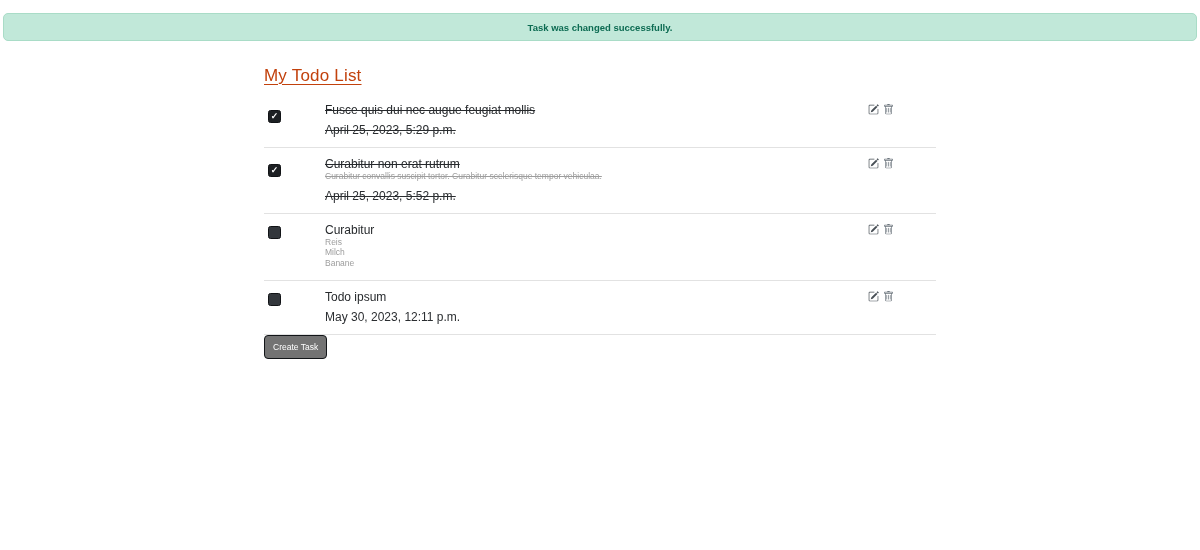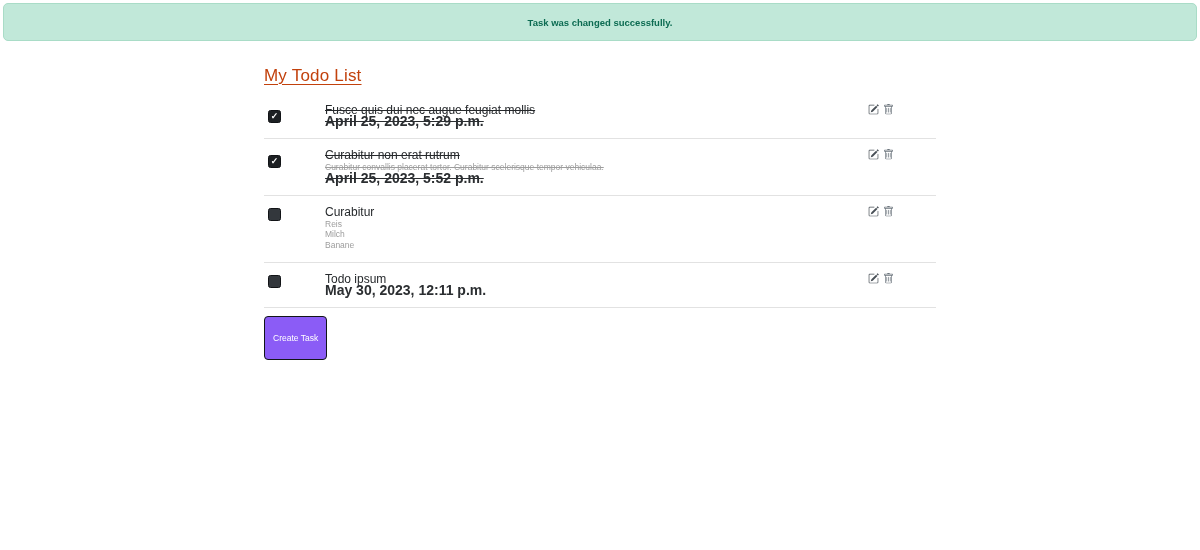--- a/index.html
+++ b/index.html
@@ -1,20 +1,20 @@
 <!DOCTYPE html>
 <html><head>
 <meta charset="utf-8">
 <style>
   * { box-sizing: border-box; margin: 0; padding: 0; }
   html, body { width: 1200px; min-height: 550px; background: #ffffff;
     font-family: "Liberation Sans", sans-serif; }
 
   
-  .banner { margin: 3px 3px 0 3px; height: 38px; background: #c1e8d9;
+  .banner { margin: 13px 3px 0 3px; height: 28px; background: #c1e8d9;
     border: 1px solid #a9dcc7; border-radius: 5px;
     display: flex; align-items: center; justify-content: center; }
   .banner-text { font-size: 9.5px; font-weight: bold; color: #0c6b52; }
 
   
   .container { margin: 25px 0 0 264px; width: 672px; }
   h1.page-title { font-size: 17px; font-weight: 500; color: #c2410c;
     text-decoration: underline; text-underline-offset: 3px; margin-bottom: 8px;
     letter-spacing: 0.2px; }
 
@@ -25,36 +25,36 @@
   .checkbox { display: inline-flex; width: 13px; height: 13px;
     background: #33373c; border: 1.5px solid #111316; border-radius: 2.5px;
     align-items: center; justify-content: center;
     color: #ffffff; font-size: 9px; line-height: 1; cursor: pointer;
     font-weight: bold; }
   .checkbox.checked { background: #1d2023; }
   .task-body { flex: 1 1 auto; padding-right: 76px; }
   .t-title { font-size: 12px; color: #26292c; line-height: 11px; }
   .t-desc { font-size: 8.5px; color: #9d9d9d; line-height: 10.5px;
     white-space: pre-line; margin-top: 1px; }
-  .t-date { font-size: 14px; color: #2b2e31; line-height: 10px; font-weight: bold; }
+  .t-date { font-size: 12px; color: #2b2e31; margin-top: 9px; line-height: 10px; }
   .task-row.completed .t-title,
   .task-row.completed .t-desc,
   .task-row.completed .t-date { text-decoration: line-through; }
 
   
   .actions { position: absolute; top: 10px; right: 42px;
     display: flex; gap: 4px; }
   .icon-btn { background: none; border: none; padding: 0; cursor: pointer;
     width: 11px; height: 11px; display: inline-flex; }
   .icon-btn svg { width: 11px; height: 11px; }
 
   
-  .create-btn { display: inline-block; margin-top: 8px; background: #8b5cf6;
+  .create-btn { display: inline-block; margin-top: 0; background: #737373;
     border: 1px solid #121518; color: #ffffff; font-size: 8.5px;
-    padding: 16px 8px; border-radius: 4px; cursor: pointer;
+    padding: 6px 8px; border-radius: 4px; cursor: pointer;
     font-family: "Liberation Sans", sans-serif; }
 </style>
 </head>
 <body>
 
 <div class="banner">
   <span class="banner-text">Task was changed successfully.</span>
 </div>
 
 <div class="container">
@@ -83,21 +83,21 @@
         </svg>
       </button>
     </div>
   </div>
       <div class="task-row completed">
     <div class="check-col">
       <span class="checkbox checked">✓</span>
     </div>
     <div class="task-body">
       <div class="t-title">Curabitur non erat rutrum</div>
-      <div class="t-desc">Curabitur convallis placerat tortor. Curabitur scelerisque tempor vehiculaa.</div>
+      <div class="t-desc">Curabitur convallis suscipit tortor. Curabitur scelerisque tempor vehiculaa.</div>
       <div class="t-date">April 25, 2023, 5:52 p.m.</div>
     </div>
     <div class="actions">
       <button class="icon-btn">
         <svg viewBox="0 0 16 16" fill="#495057" xmlns="http://www.w3.org/2000/svg">
           <path d="M15.502 1.94a.5.5 0 0 1 0 .706L14.459 3.69l-2-2L13.502.646a.5.5 0 0 1 .707 0l1.293 1.293zm-1.75 2.456-2-2L4.939 9.21a.5.5 0 0 0-.121.196l-.805 2.414a.25.25 0 0 0 .316.316l2.414-.805a.5.5 0 0 0 .196-.12l6.813-6.814z"></path>
           <path d="M1 13.5A1.5 1.5 0 0 0 2.5 15h11a1.5 1.5 0 0 0 1.5-1.5v-6a.5.5 0 0 0-1 0v6a.5.5 0 0 1-.5.5h-11a.5.5 0 0 1-.5-.5v-11a.5.5 0 0 1 .5-.5H9a.5.5 0 0 0 0-1H2.5A1.5 1.5 0 0 0 1 2.5v11z"></path>
         </svg>
       </button>
       <button class="icon-btn">

